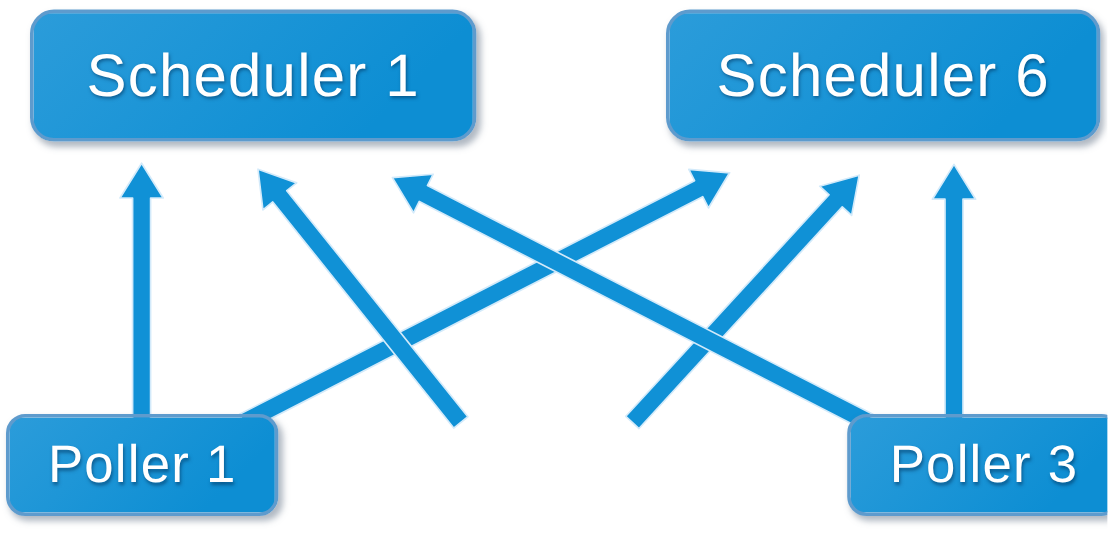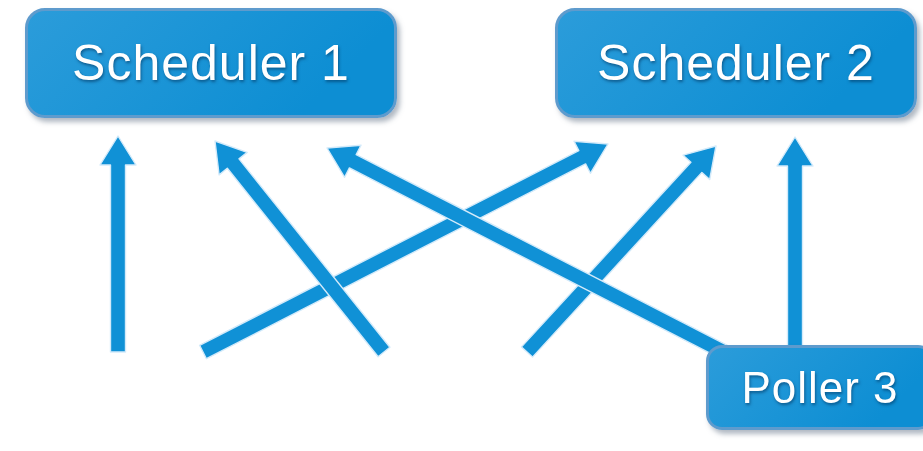--- a/index.html
+++ b/index.html
@@ -72,22 +72,25 @@
       <polygon points="532.5,357.1 701.9,172.4 709.7,179.5 716.0,146.0 683.1,155.2 690.9,162.3 521.5,346.9"></polygon>
       <polygon points="727.4,345.3 356.2,154.6 361.0,145.2 327.0,148.0 344.6,177.3 349.4,167.9 720.6,358.7"></polygon>
       <polygon points="802.5,352.0 802.5,166.0 813.0,166.0 795.0,137.0 777.0,166.0 787.5,166.0 787.5,352.0"></polygon>
     </svg>
 
   <div class="node scheduler pos-scheduler-1">
     <span class="node-label">Scheduler 1</span>
   </div>
 
   <div class="node scheduler pos-scheduler-2">
-    <span class="node-label">Scheduler 2</span>
+    <span class="node-label">Scheduler 6</span>
   </div>
 
+  <div class="node poller pos-poller-1">
+    <span class="node-label">Poller 1</span>
+  </div>
 
 
   <div class="node poller pos-poller-3">
     <span class="node-label">Poller 3</span>
   </div>
 
 </div>
 
 </body></html>

